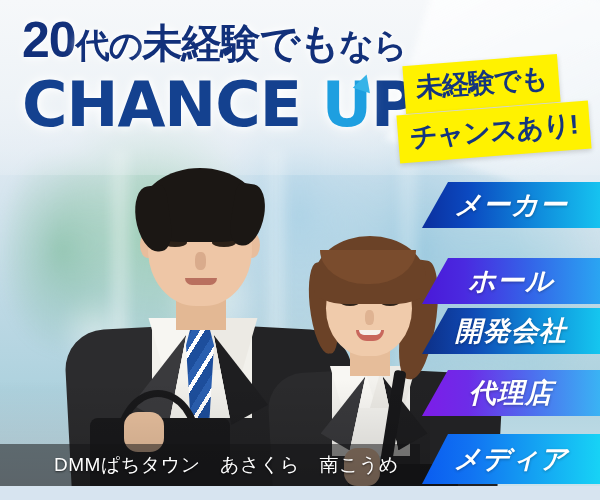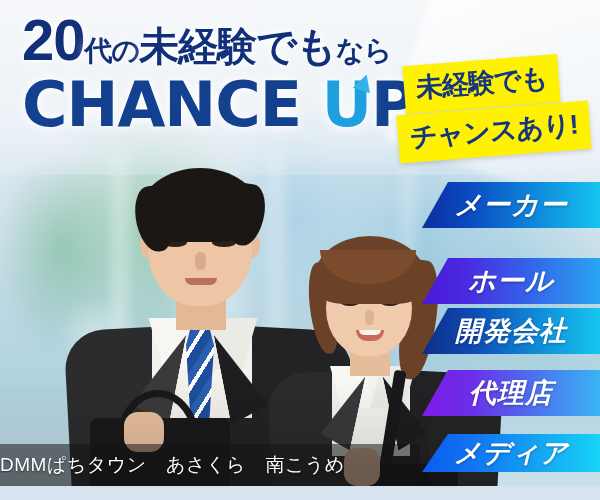--- a/index.html
+++ b/index.html
@@ -107,22 +107,22 @@
   .photo-shade{position:absolute;left:0;bottom:0;width:430px;height:120px;
     background:linear-gradient(180deg,rgba(0,0,0,0) 0%,rgba(0,0,0,.10) 60%,rgba(0,0,0,.18) 100%);}
 
   
   .head-jp{
     position:absolute;left:22px;top:16px;
     font-size:40px;line-height:48px;font-weight:bold;color:#12307a;
     letter-spacing:-1px;white-space:nowrap;
     text-shadow:0 0 7px rgba(255,255,255,.95),0 0 14px rgba(255,255,255,.85),1px 1px 0 rgba(255,255,255,.6);
   }
-  .head-jp .big{font-size:58px;}
-  .head-jp .sm{font-size:28px;}
+  .head-jp .big{font-size:50px;}
+  .head-jp .sm{font-size:34px;}
 
   .logo{position:absolute;left:22px;top:72px;white-space:nowrap;
     text-shadow:0 0 8px rgba(255,255,255,.95),0 0 16px rgba(255,255,255,.8);}
   .logo span{
     font-family:"DejaVu Sans","Liberation Sans",sans-serif;
     font-size:62px;font-weight:bold;letter-spacing:-1px;
     color:#14418f;line-height:66px;
   }
   .logo .up-u{color:#1e9fe0;position:relative;display:inline-block;}
   .logo .up-u::after{
@@ -150,30 +150,30 @@
     box-shadow:0 1px 3px rgba(0,0,0,.22);
   }
   .cat span{
     color:#ffffff;font-weight:bold;font-size:27px;letter-spacing:1px;
     text-shadow:0 1px 3px rgba(0,0,0,.30);white-space:nowrap;font-style:italic;
   }
   .cat-0{top:182px;background:linear-gradient(90deg,#0b2f9e 0%,#0b49c0 26%,#0f86da 62%,#16c3f0 100%);}
   .cat-1{top:258px;background:linear-gradient(90deg,#4a18d8 0%,#4a2ae0 24%,#3463e8 60%,#2aa5f2 100%);}
   .cat-2{top:308px;background:linear-gradient(90deg,#0d2f86 0%,#0f49b4 28%,#0f8ad8 64%,#15c6ef 100%);}
   .cat-3{top:370px;background:linear-gradient(90deg,#7d1ce8 0%,#6d2ce8 26%,#4d6fee 62%,#3ab3f4 100%);}
-  .cat-4{top:434px;background:linear-gradient(90deg,#0a5cf0 0%,#1174f2 28%,#14a0f2 62%,#17d3f6 100%);height:38px;}
+  .cat-4{top:434px;background:linear-gradient(90deg,#0a5cf0 0%,#1174f2 28%,#14a0f2 62%,#17d3f6 100%);height:50px;}
 
   
   .credit{
     position:absolute;left:0;bottom:14px;width:420px;height:42px;
     background:rgba(20,20,22,.52);
     display:flex;align-items:center;
   }
   .credit span{
-    color:#ffffff;font-size:19px;font-weight:normal;
+    color:#ffffff;font-size:19px;font-weight:normal;margin-left:54px;
     letter-spacing:.5px;white-space:nowrap;
     text-shadow:0 1px 2px rgba(0,0,0,.6);
   }
   .bottom-strip{position:absolute;left:0;bottom:0;width:600px;height:14px;background:#d7e4f0;}
 </style>
 </head>
 <body>
 
 <div class="banner">
 

